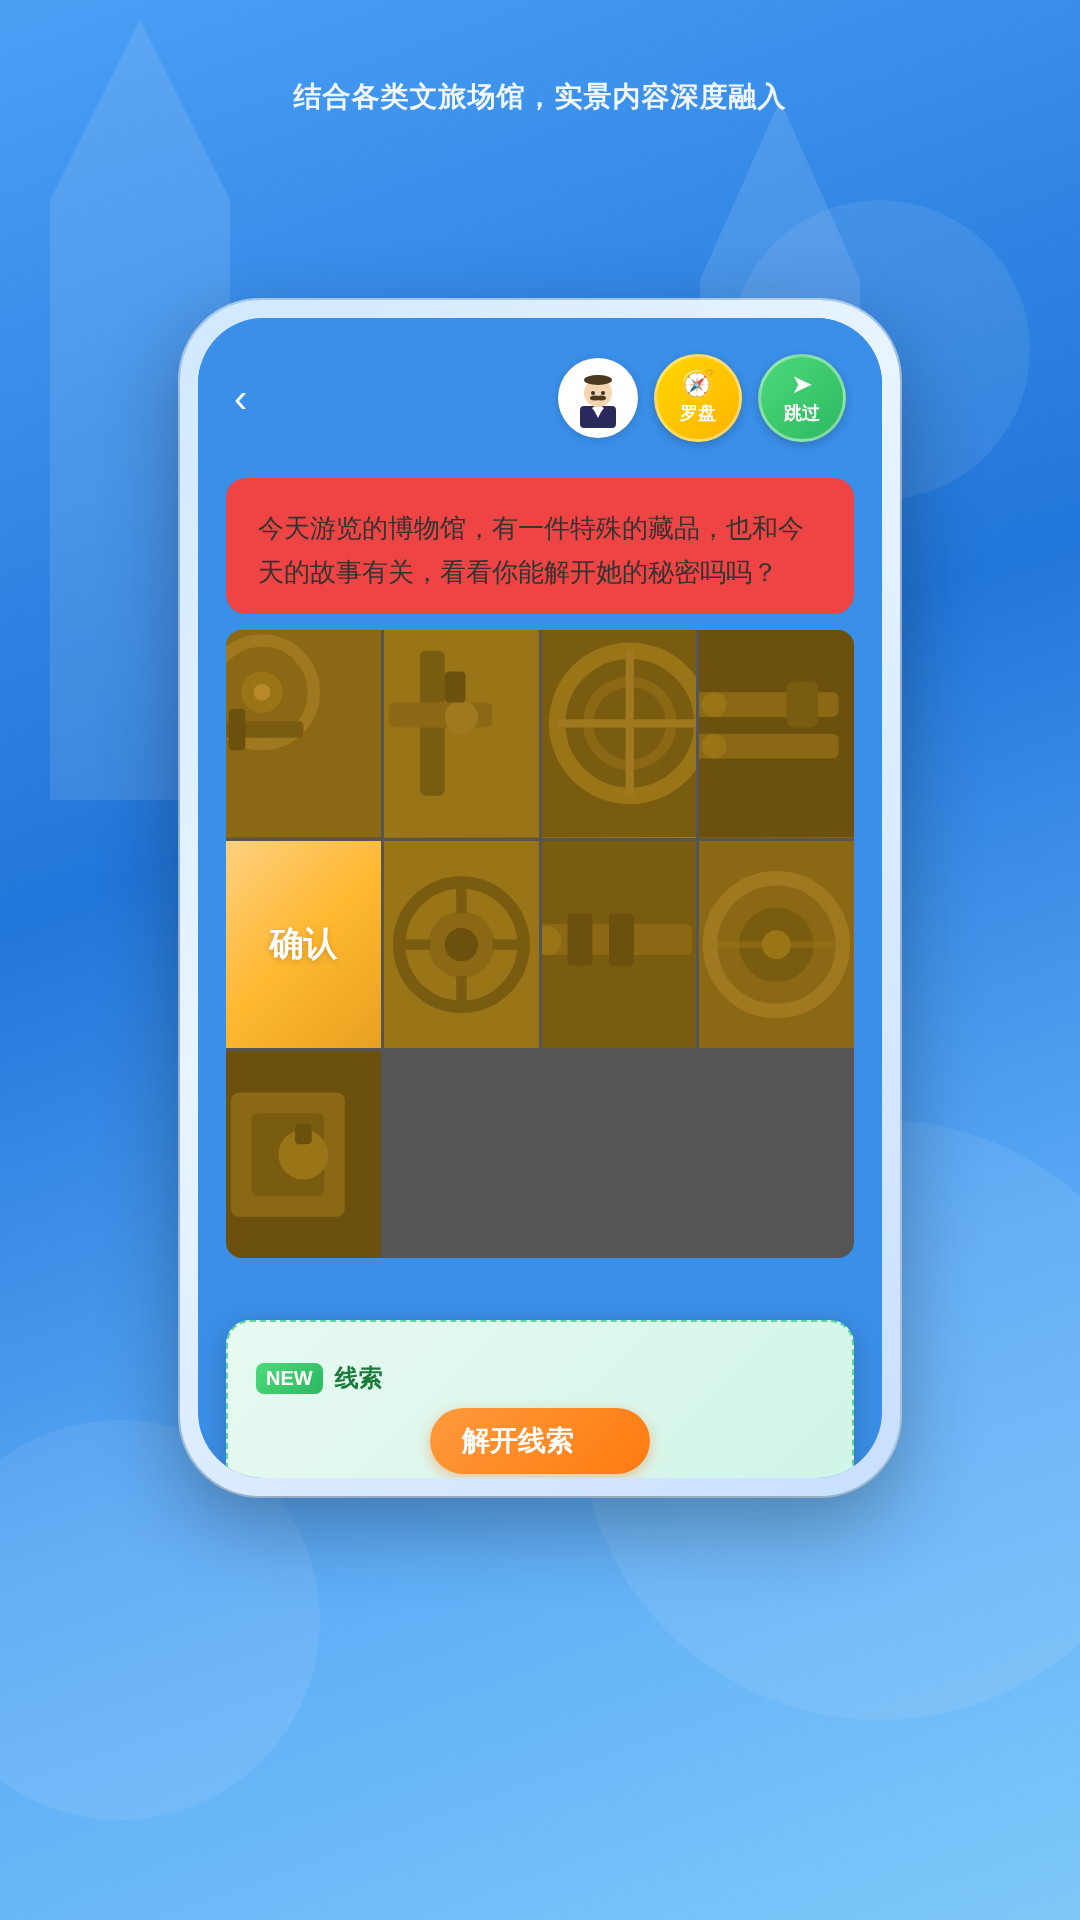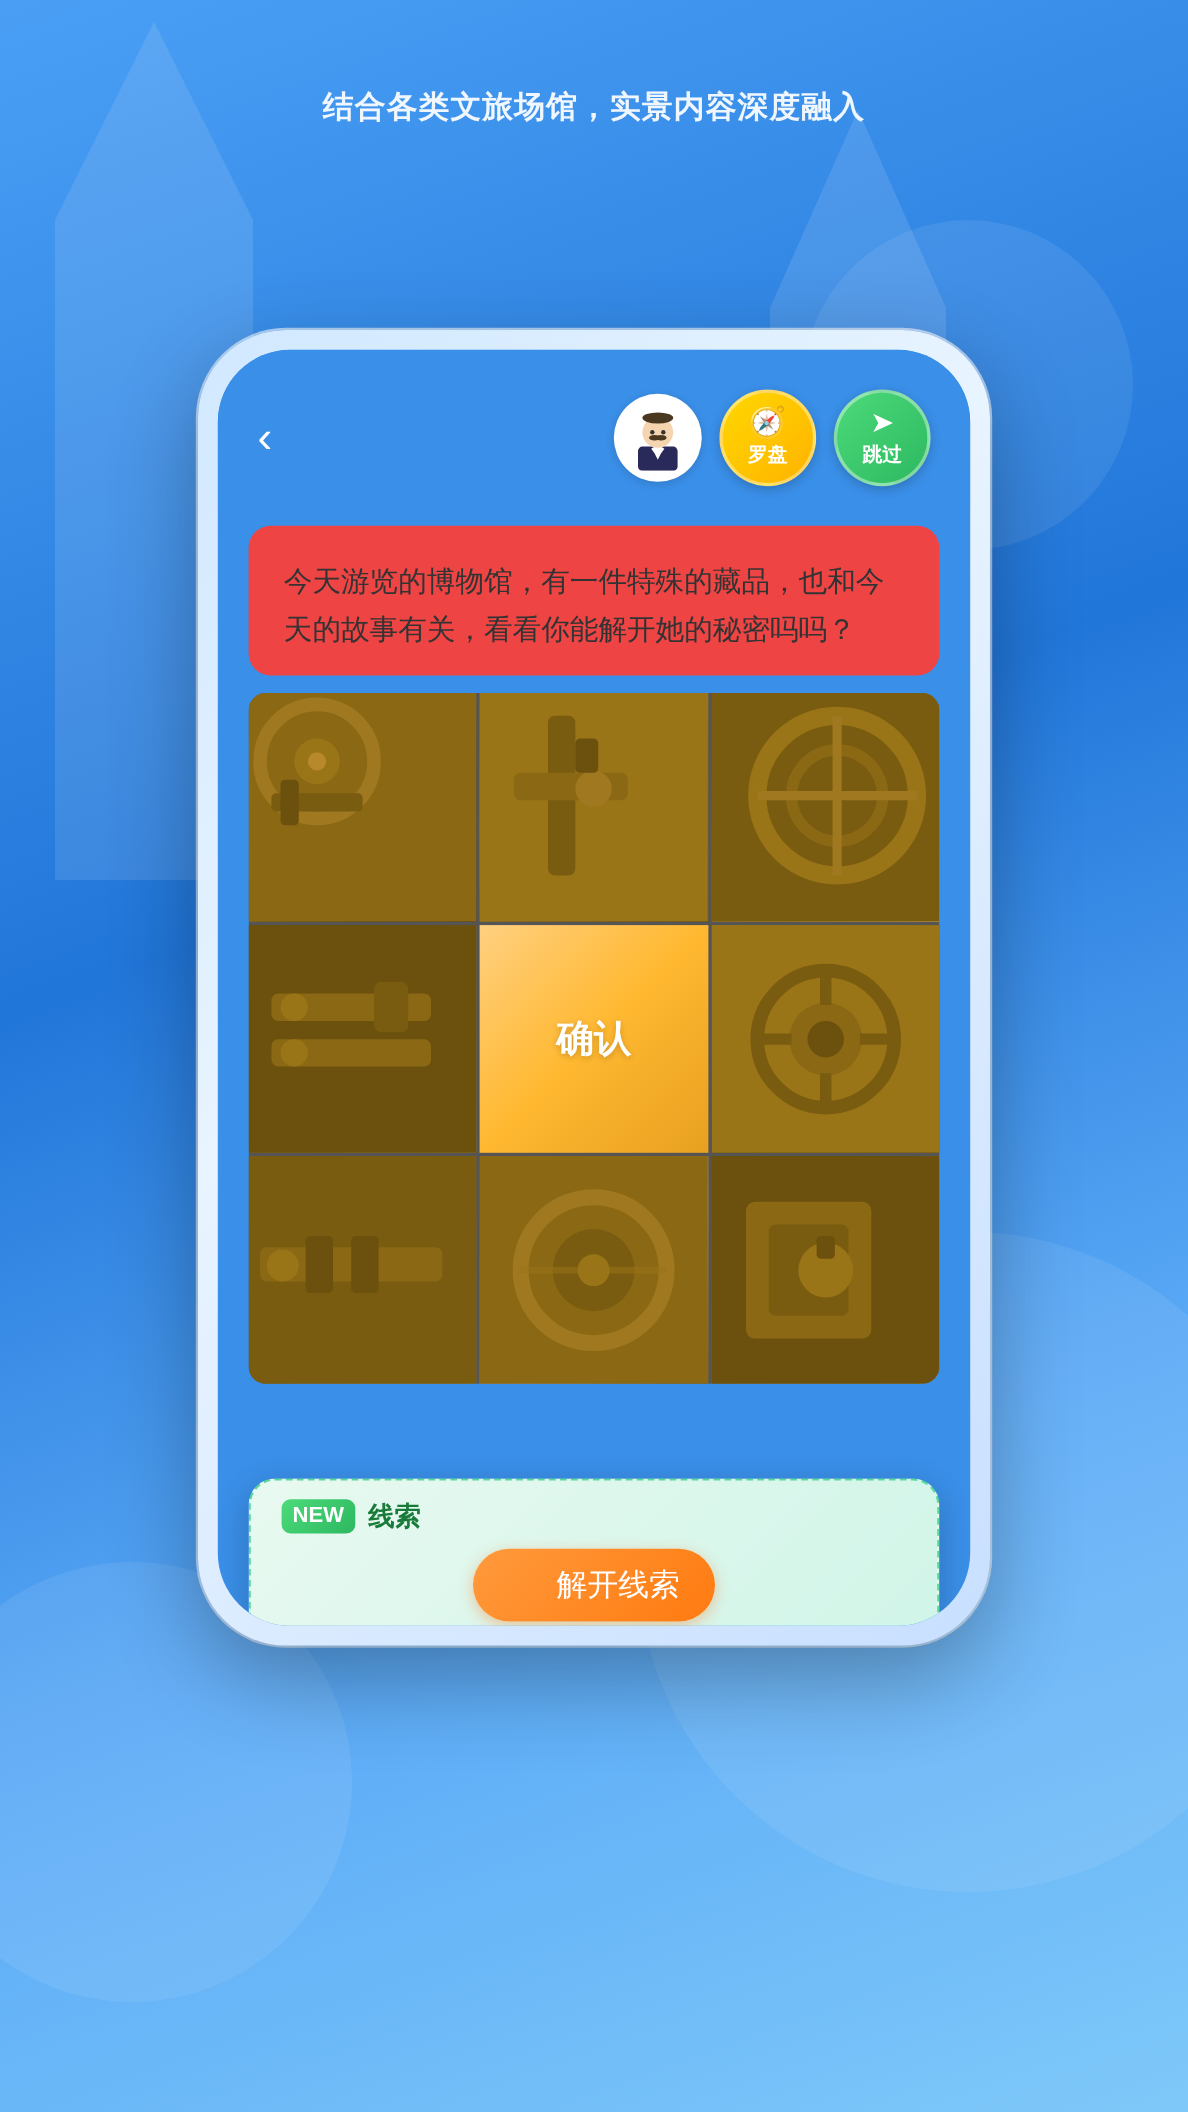--- a/index.html
+++ b/index.html
@@ -194,21 +194,21 @@
     }
 
     
     .puzzle-area {
       margin: 16px 28px 0 28px;
       border-radius: 16px;
       overflow: hidden;
     }
     .puzzle-grid {
       display: grid;
-      grid-template-columns: 1fr 1fr 1fr;
+      grid-template-columns: 1fr 1fr 1fr 1fr;
       grid-template-rows: 1fr 1fr 1fr;
       gap: 3px;
       background: #555;
       width: 100%;
       aspect-ratio: 1;
     }
     .puzzle-cell {
       position: relative;
       overflow: hidden;
       background: #8b6914;
@@ -237,21 +237,21 @@
     .cell-br { background: linear-gradient(135deg, #6b500e 0%, #7a5c10 30%, #8b6914 60%, #9a7518 100%); }
 
     
     .clue-card {
       position: absolute;
       bottom: -30px;
       left: 28px;
       right: 28px;
       background: linear-gradient(135deg, #e8f9f0 0%, #d0f5e8 100%);
       border-radius: 24px;
-      padding: 16px 28px 32px 28px;
+      padding: 40px 28px 32px 28px;
       box-shadow: 0 8px 30px rgba(0,0,0,0.2);
       border: 2px dashed #5cd89a;
       z-index: 10;
     }
     .clue-header {
       display: flex;
       align-items: center;
       gap: 12px;
       margin-bottom: 14px;
     }
@@ -273,23 +273,23 @@
       color: #555;
       line-height: 1.6;
       margin-bottom: 20px;
     }
     .unlock-btn {
       display: block;
       width: 220px;
       margin: 0 auto;
       background: linear-gradient(135deg, #ff9a3c 0%, #ff7a10 100%);
       color: white;
-      text-align: right;
+      text-align: left;
       font-size: 28px;
-      font-weight: 400;
+      font-weight: 700;
       padding: 14px 32px;
       border-radius: 40px;
       cursor: pointer;
       border: none;
       box-shadow: 0 4px 14px rgba(255,100,0,0.35);
     }
 
     
     .bg-blob {
       position: absolute;

